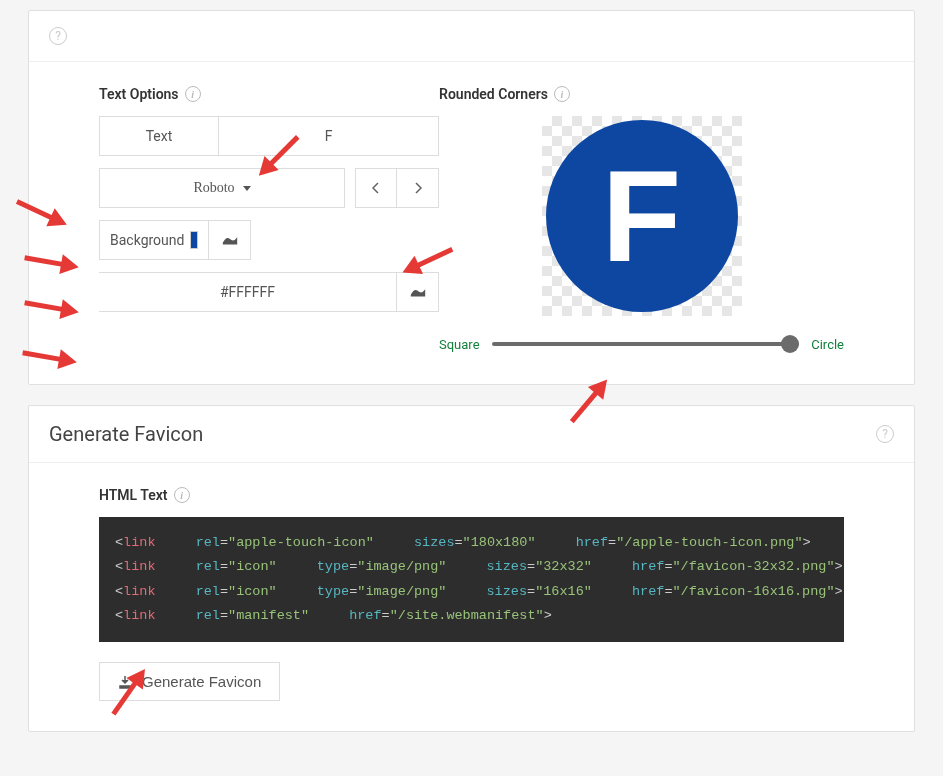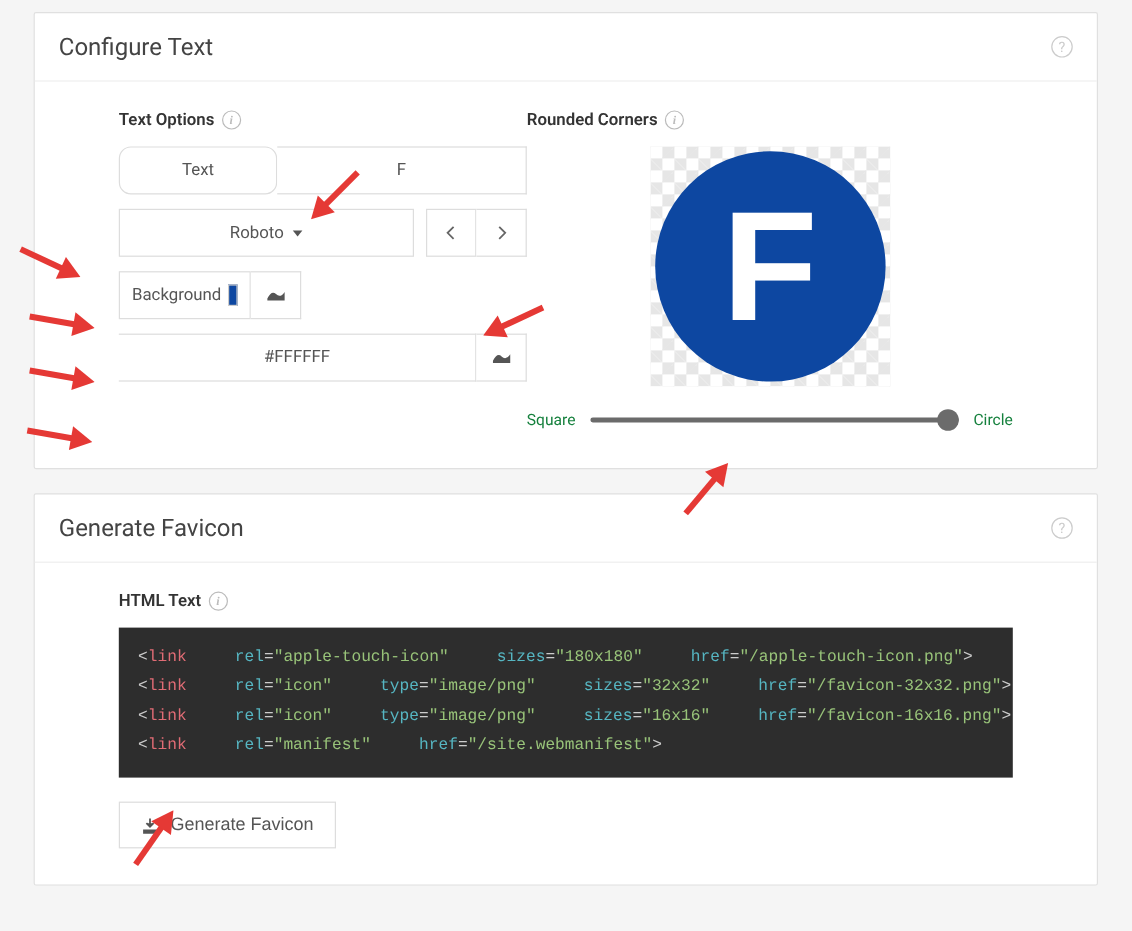--- a/index.html
+++ b/index.html
@@ -9,23 +9,23 @@
 .panel-title { font-size: 20px; font-weight: 400; color: #444; }
 .panel-body { padding: 24px 70px 30px 70px; position: relative; }
 .help-icon { width: 18px; height: 18px; border: 1.5px solid #ccc; border-radius: 50%; display: inline-flex; align-items: center; justify-content: center; color: #ccc; font-size: 12px; }
 .info-icon { width: 16px; height: 16px; border: 1.5px solid #bbb; border-radius: 50%; display: inline-flex; align-items: center; justify-content: center; color: #bbb; font-size: 10px; font-style: italic; font-family: Georgia, serif; margin-left: 6px; }
 .section-title { font-weight: 600; font-size: 14px; color: #333; margin-bottom: 14px; display: flex; align-items: center; }
 .cols { display: flex; }
 .col-left { width: 340px; }
 .col-right { flex: 1; }
 .row { display: flex; align-items: center; margin-bottom: 12px; }
 .ctrl { border: 1px solid #ddd; height: 40px; display: flex; align-items: center; justify-content: center; background: #fff; font-size: 14px; color: #555; }
-.text-label-cell { width: 132px; border-radius: 10px; }
+.text-label-cell { width: 120px; }
 .text-input-cell { flex: 1; border-left: 0; }
-.font-select { flex: 1; position: relative; }
+.font-select { flex: 1; position: relative; font-family: Liberation Serif, serif; }
 .caret { width: 0; height: 0; border-left: 4px solid transparent; border-right: 4px solid transparent; border-top: 5px solid #555; margin-left: 8px; }
 .nav-btn { width: 42px; margin-left: 10px; cursor: pointer; }
 .nav-btn + .nav-btn { margin-left: 0; border-left: 0; }
 .size-label { width: 110px; }
 .size-input { width: 100px; border-left: 0; position: relative; justify-content: center; }
 .spinner { position: absolute; right: 6px; display: flex; flex-direction: column; gap: 2px; }
 .spin-arrow { width: 0; height: 0; border-left: 4px solid transparent; border-right: 4px solid transparent; }
 .spin-up { border-bottom: 4px solid #888; }
 .spin-down { border-top: 4px solid #888; }
 .style-btn { width: 42px; margin-left: 14px; font-family: Georgia, serif; cursor: pointer; }
@@ -52,21 +52,20 @@
 .gen-btn { margin-top: 20px; border: 1px solid #ddd; background: #fff; padding: 10px 18px; display: inline-flex; align-items: center; gap: 10px; font-size: 15px; color: #555; cursor: pointer; }
 .dl-icon { width: 14px; height: 14px; }
 .arrow { position: absolute; pointer-events: none; }
 .arrow svg { width: 60px; height: 40px; }
 </style>
 </head>
 <body>
 
 <div class="panel">
   <div class="panel-header">
-    <div class="panel-title">Configure Text</div>
     <span class="help-icon">?</span>
   </div>
   <div class="panel-body" id="configure-body">
     <div class="cols">
       <div class="col-left">
         <div class="section-title">
           <span>Text Options</span>
           <span class="info-icon">i</span>
         </div>
 

